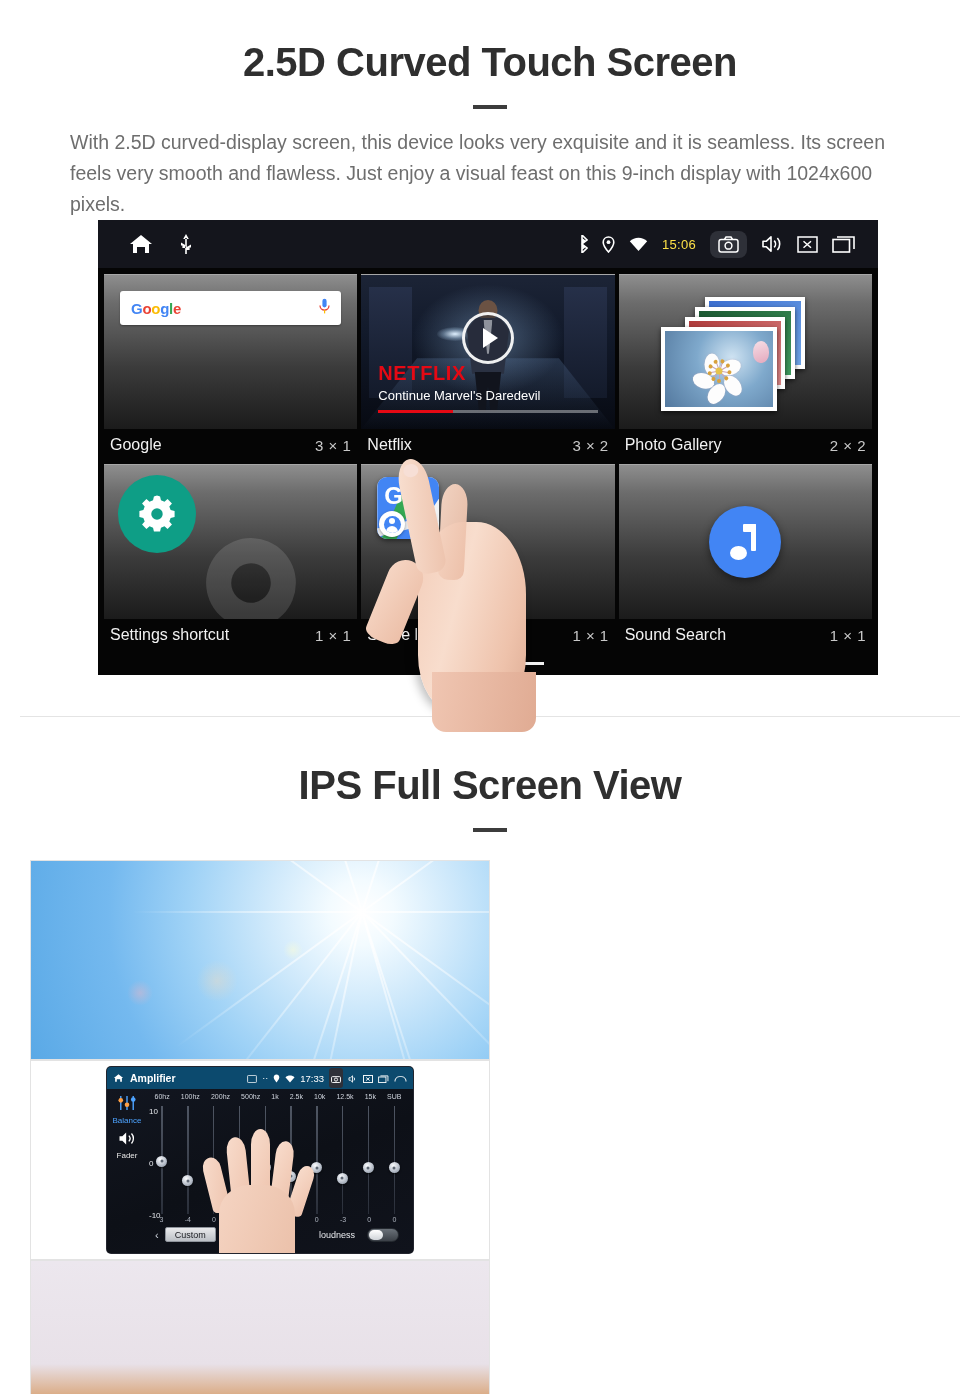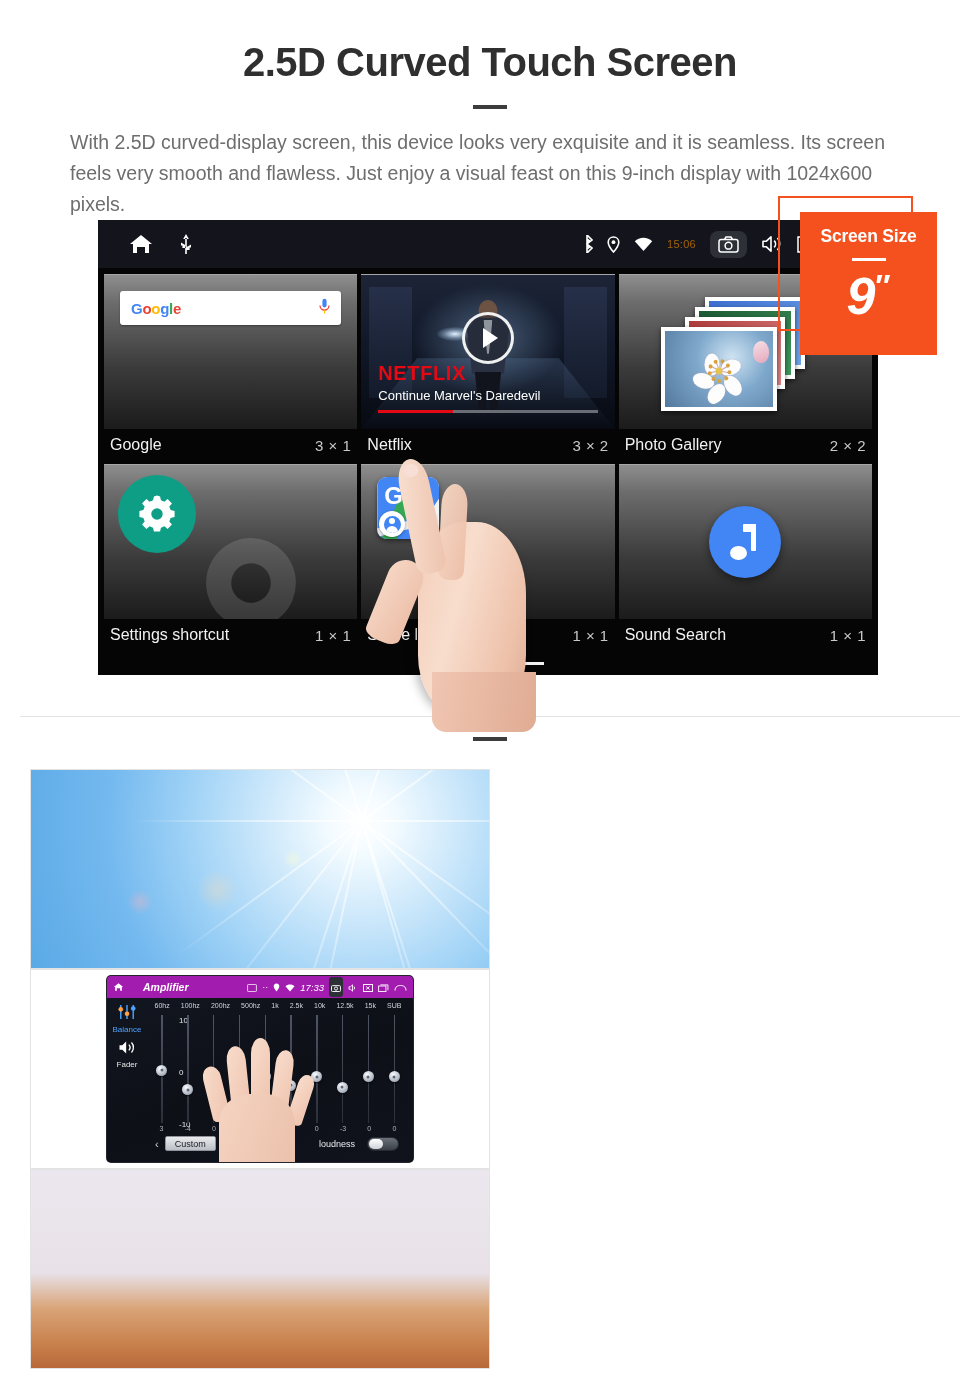--- a/index.html
+++ b/index.html
@@ -44,21 +44,21 @@
   .statusbar {
     position: relative; height: 48px; background: #14151c;
     display: flex; align-items: center;
   }
   .sb-left { display: flex; align-items: center; gap: 26px; padding-left: 30px; }
   .sb-right {
     margin-left: auto; display: flex; align-items: center;
     gap: 14px; padding-right: 22px;
   }
   .sb-ico { color: #ffffff; display: flex; align-items: center; }
-  .sb-time { color: #a16207; font-size: 11px; font-weight: 500; letter-spacing: .3px; }
+  .sb-time { color: #fde047; font-size: 13px; font-weight: 500; letter-spacing: .3px; }
   .sb-cam {
     background: #2e3038; border-radius: 8px;
     padding: 5px 8px; display: flex; align-items: center;
   }
 
   .grid { display: flex; padding: 6px 6px 0 6px; gap: 4px; }
   .col { flex: 1; }
   .tile {
     position: relative; height: 155px;
     background: linear-gradient(180deg, #8e8e8e 0%, #6c6c6c 18%, #3b3b3b 60%, #1b1b1b 100%);
@@ -311,37 +311,37 @@
   .fl2 { left:21%; top:60%; width:26px;height:26px; background: radial-gradient(circle,rgba(255,180,190,.38),rgba(255,180,190,0) 70%); }
   .fl3 { left:55%; top:40%; width:20px;height:20px; background: radial-gradient(circle,rgba(255,255,210,.45),rgba(255,255,210,0) 70%); }
 
   
   .amp-outer {
     position:absolute; left:50%; top:50%; transform:translate(-50%,-50%);
     width:306px; height:186px; background:#0b0d14; border-radius:4px; overflow:hidden;
     box-shadow: 0 0 0 1px #23252e;
   }
   .amp-top {
-    height:22px; background:#a21caf; display:flex; align-items:center;
-    padding:0 6px; gap:15px;font-style:italic;
+    height:22px; background:#0c4a6e; display:flex; align-items:center;
+    padding:0 6px; gap:2px;
   }
   .amp-title { color:#fff; font-size:10.5px; font-weight:bold; margin-left:4px; }
   .amp-icos { margin-left:auto; display:flex; align-items:center; gap:5px; }
   .amp-icos .t { color:#fff; font-size:9.5px; }
   .amp-body { position:relative; height:164px;
     background: linear-gradient(160deg,#121620 0%, #0d1017 50%, #10131c 100%); display:flex; }
   .amp-side { width:40px; padding-top:6px; text-align:center; }
   .amp-side .lbl { font-size:8px; margin-top:1px; }
   .amp-side .bal { color:#4da3ff; }
   .amp-side .fad { color:#e6e6e6; }
   .amp-main { flex:1; position:relative; padding:4px 6px 0 2px; }
   .amp-bands { display:flex; justify-content:space-around; }
   .amp-bands span { color:#cfd4dd; font-size:7px; }
   .amp-scale { position:absolute; left:4px; top:18px; height:116px; }
-  .amp-scale .sv { color:#e3e6ea; font-size:8px; position:absolute; left:-2px;margin-left:30px; }
+  .amp-scale .sv { color:#e3e6ea; font-size:8px; position:absolute; left:-2px; }
   .amp-sliders { display:flex; justify-content:space-around; margin-top:6px; height:108px; }
   .sl { position:relative; width:9px; }
   .sl .track { position:absolute; left:4px; top:0; width:1.5px; height:100%;
      background: linear-gradient(180deg,#4f5663,#2a2f3a); }
   .sl .knob {
     position:absolute; left:-1px; width:11px; height:11px; border-radius:50%;
     background: radial-gradient(circle at 38% 32%, #fbfcfe, #b9c0cb 55%, #7d8795 100%);
     box-shadow:0 1px 2px rgba(0,0,0,.7);
   }
   .sl .knob::after { content:''; position:absolute; left:50%; top:50%; transform:translate(-50%,-50%);
@@ -601,33 +601,26 @@
     </div>
 
     <div class="hand-wrap">
       <div class="finger f-mid"></div>
       <div class="hand-palm"></div>
       <div class="finger f-thumb"></div>
       <div class="finger f-index"></div>
       <div class="hand-arm"></div>
     </div>
 
-    <div class="badge-wrap">
-      <div class="badge-outline"></div>
-      <div class="badge-box">
-        <div class="badge-t">Screen Size</div>
-        <div class="badge-rule"></div>
-        <div class="badge-v"><em style="font-style:italic">9</em><span>″</span></div>
-      </div>
-    </div>
   </section>
 
   <div class="divider"></div>
 
   <section class="sec2">
+    <h2 class="s-title s2-title">IPS Full Screen View</h2>
     <div class="s-rule"></div>
 
     <div class="cards">
 
       <div class="card">
         <div class="card-img">
           <div class="sky"></div>
           <div class="sunray" style="transform:rotate(12deg)"></div>
           <div class="sunray" style="transform:rotate(-16deg)"></div>
           <div class="sunray" style="transform:rotate(38deg)"></div>

